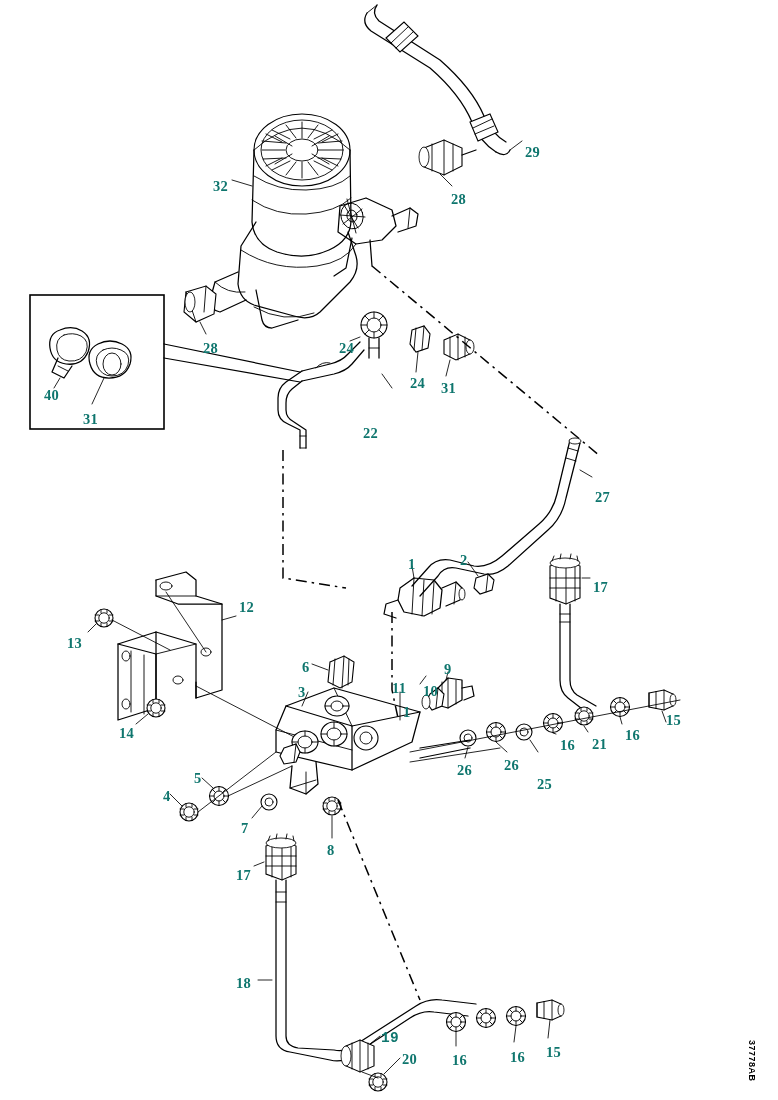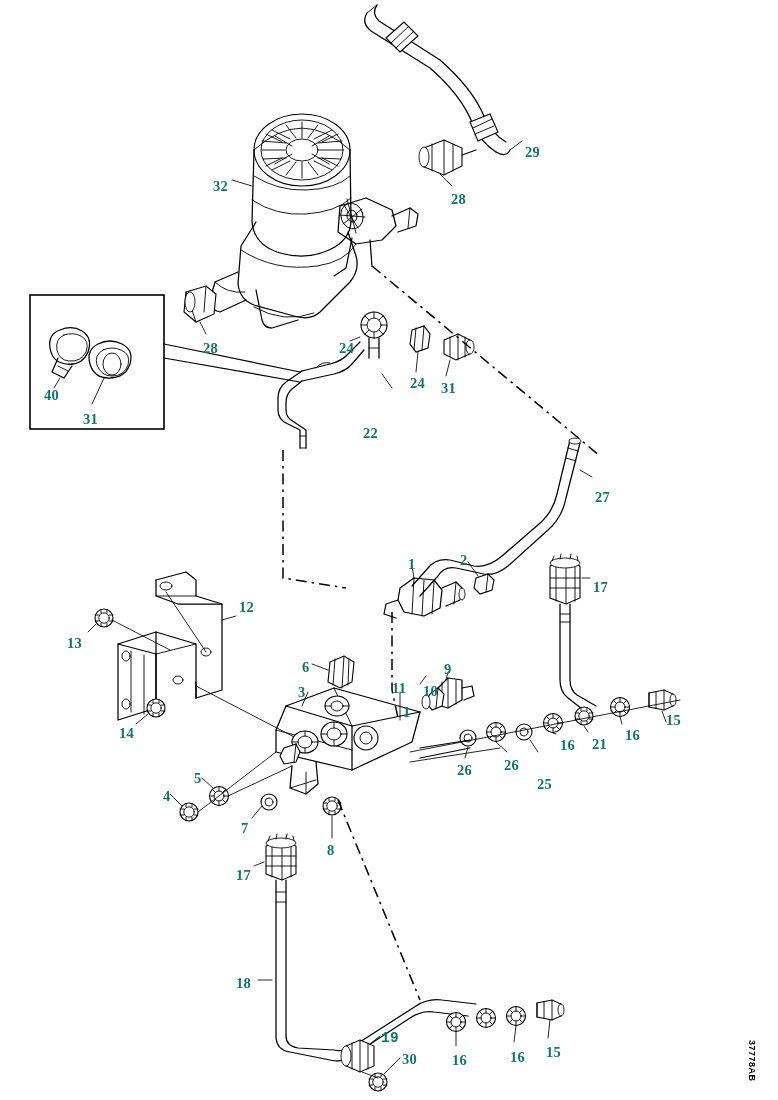--- a/index.html
+++ b/index.html
@@ -510,20 +510,20 @@
   <div class="callout" style="left:592px; top:737px;">21</div>
   <div class="callout" style="left:625px; top:728px;">16</div>
   <div class="callout" style="left:666px; top:713px;">15</div>
   <div class="callout" style="left:163px; top:789px;">4</div>
   <div class="callout" style="left:194px; top:771px;">5</div>
   <div class="callout" style="left:241px; top:821px;">7</div>
   <div class="callout" style="left:327px; top:843px;">8</div>
   <div class="callout" style="left:236px; top:868px;">17</div>
   <div class="callout" style="left:236px; top:976px;">18</div>
   <div class="callout" style="left:381px; top:1031px;font-family:Liberation Mono, monospace;">19</div>
-  <div class="callout" style="left:402px; top:1052px;">30</div>
+  <div class="callout" style="left:402px; top:1052px;">20</div>
   <div class="callout" style="left:452px; top:1053px;">16</div>
   <div class="callout" style="left:510px; top:1050px;">16</div>
   <div class="callout" style="left:546px; top:1045px;">15</div>
 
   <div class="drawing-no">37778AB</div>
 
 </div>
 
 </body></html>

